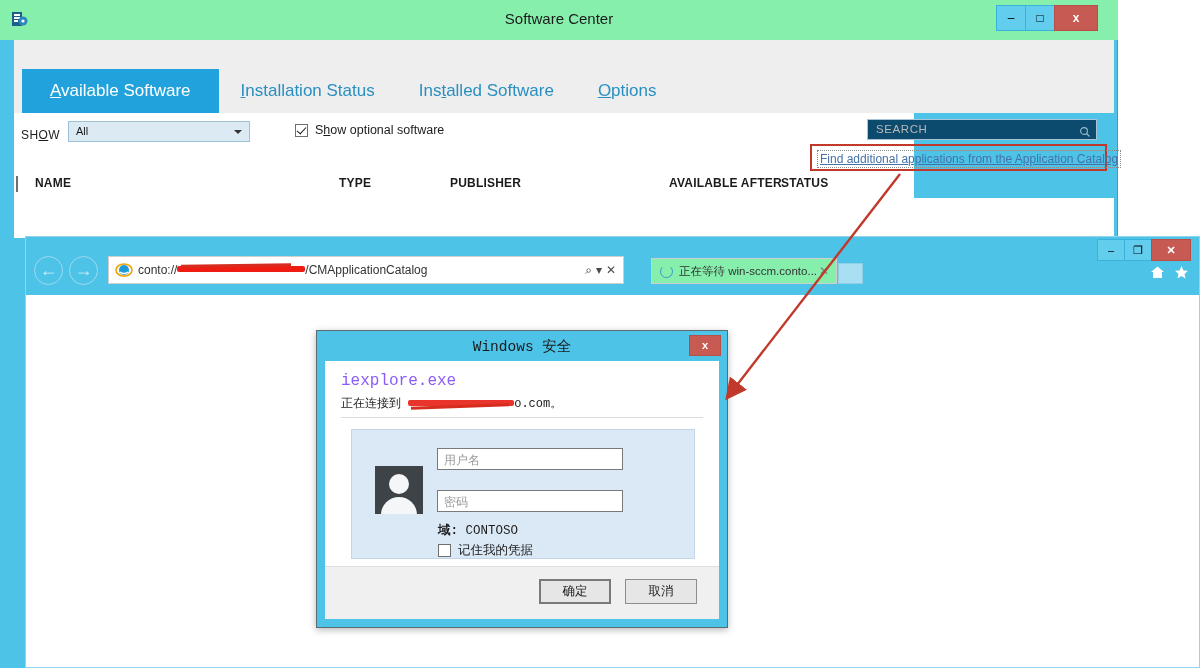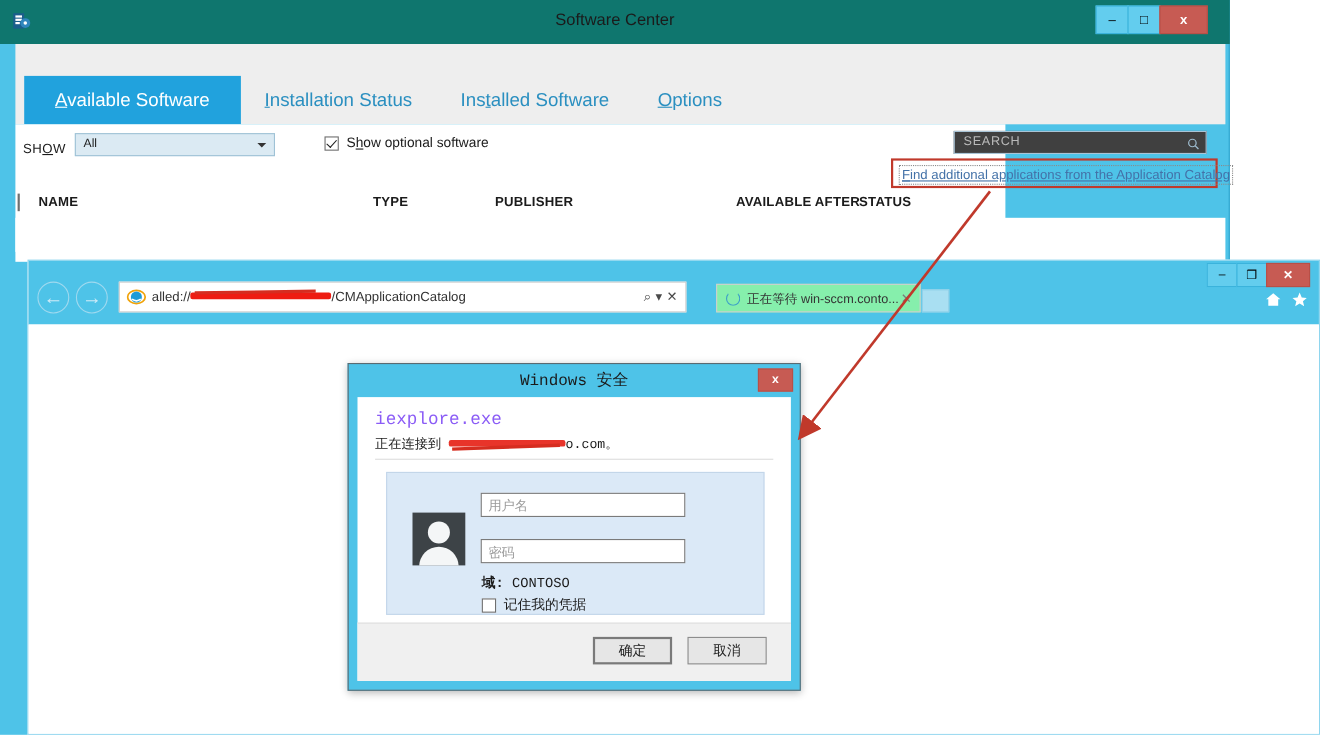--- a/index.html
+++ b/index.html
@@ -24,21 +24,21 @@
     height: 668px;
     background: #4ec3e8;
     border-right: 1px solid #2ba3cc;
     box-sizing: border-box;
   }
   #sc-titlebar {
     position: absolute;
     left: 0; top: 0;
     width: 1118px;
     height: 40px;
-    background: #0f766e;
+    background: #86efac;
   }
   #sc-app-icon {
     position: absolute;
     left: 11px; top: 11px;
     width: 18px; height: 18px;
   }
   #sc-title {
     position: absolute;
     left: 0; top: 10px;
     width: 1118px;
@@ -190,21 +190,21 @@
     margin-left: 7px;
     font-size: 12.5px;
     color: #1b1b1b;
   }
   #optional-label u { text-decoration: underline; }
 
   #search-box {
     position: absolute;
     left: 853px; top: 6px;
     width: 230px; height: 21px;
-    background: #404040;
+    background: #0c4a6e;
     border: 1px solid #a9c4d6;
     box-sizing: border-box;
   }
   #search-input-txt {
     position: absolute;
     left: 8px; top: 3px;
     font-size: 11.5px;
     color: #b9b9b9;
     letter-spacing: .6px;
   }
@@ -654,21 +654,21 @@
 
     <div id="ie-addressbar">
       <span id="ie-logo">
         <svg width="18" height="18" viewBox="0 0 18 18">
           <ellipse cx="9" cy="9" rx="8" ry="6" fill="none" stroke="#f0a30a" stroke-width="1.6"></ellipse>
           <circle cx="9" cy="9" r="5" fill="#1e9bd7"></circle>
           <path d="M5 11 q4 3 8 0" stroke="#fff" stroke-width="1.4" fill="none"></path>
         </svg>
       </span>
       <span id="ie-url">
-        <span>alled://</span><span id="url-redact"><span class="r1"></span><span class="r2"></span></span><span>/CMApplicationCatalog</span>
+        <span>conto://</span><span id="url-redact"><span class="r1"></span><span class="r2"></span></span><span>/CMApplicationCatalog</span>
       </span>
       <span id="ie-addr-tools">
         <span>⌕</span>
         <span>▾</span>
         <span>✕</span>
       </span>
     </div>
 
     <div id="ie-tab">
       <span id="tab-spinner"></span>

